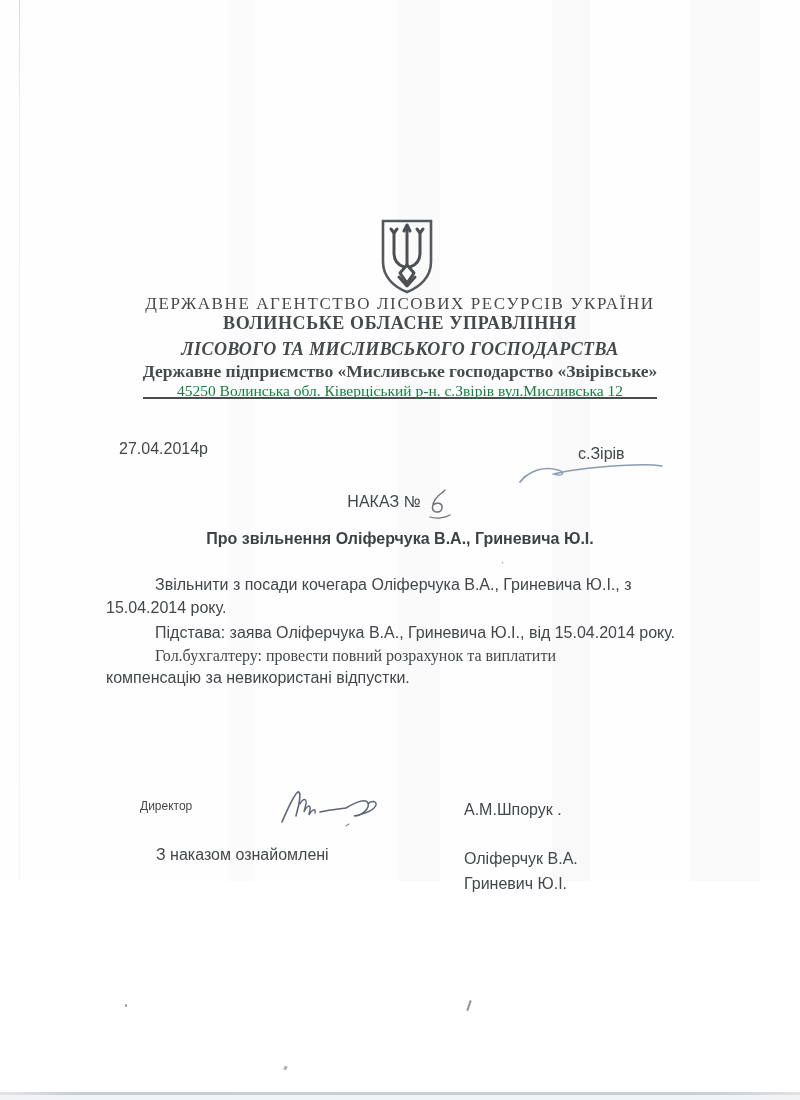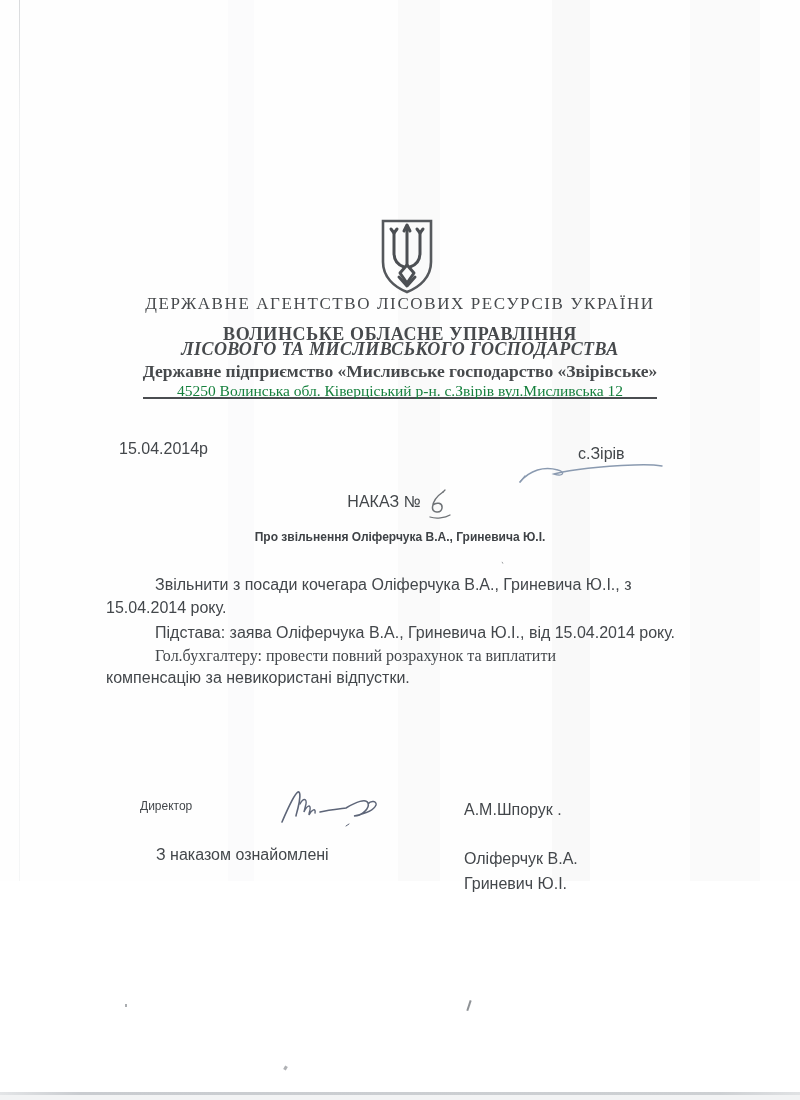--- a/index.html
+++ b/index.html
@@ -16,34 +16,34 @@
         background:linear-gradient(#b9bcc0,#e4e6e8 120px,#eceeef);opacity:.55;}
   .bottom-edge{position:absolute;left:0;top:1092px;width:100%;height:3px;
         background:linear-gradient(90deg,#e3e5e7,#c9ccd0 10%,#cdd0d3 90%,#e0e2e4);}
   .bottom-shadow{position:absolute;left:0;top:1095px;width:100%;height:5px;background:#f2f3f4;}
   
   .emblem{position:absolute;left:379px;top:218px;width:56px;height:76px;}
   
   .hdr{position:absolute;left:0;width:800px;text-align:center;
        font-family:"Liberation Serif",serif;color:#474a4d;white-space:nowrap;}
   .hdr-1{top:294px;font-size:17px;letter-spacing:1.6px;}
-  .hdr-2{top:324px;font-size:18px;font-weight:bold;letter-spacing:0.6px;}
+  .hdr-2{top:313px;font-size:18px;font-weight:bold;letter-spacing:0.6px;}
   .hdr-3{top:339px;font-size:18px;font-weight:bold;letter-spacing:0.4px;font-style:italic;}
   .hdr-4{top:361px;font-size:17.5px;font-weight:bold;}
   .hdr-4 span{border-bottom:2px solid #4a4d50;padding-bottom:16px;}
   .hdr-5{top:382px;font-size:15.5px;color:#15803d;}
   
   .date{position:absolute;left:119px;top:440px;font-size:16px;}
   .place{position:absolute;left:578px;top:445px;font-size:16px;}
   .place-squiggle{position:absolute;left:516px;top:458px;width:150px;height:32px;}
   
   .order-line{position:absolute;left:0;top:487px;width:800px;text-align:center;font-size:16px;}
   .order-no{display:inline-block;position:relative;top:1px;margin-left:6px;width:26px;height:32px;vertical-align:middle;}
   .title{position:absolute;left:0;top:530px;width:800px;text-align:center;
-         font-size:12px;font-weight:bold;color:#3e4246;}
+         font-size:16px;font-weight:bold;color:#3e4246;}
   
   .bline{position:absolute;font-size:16px;white-space:nowrap;color:#43474b;}
   .b0{left:155px;top:576px;}
   .b1{left:106px;top:599px;}
   .b2{left:155px;top:624px;}
   .b3{left:155px;top:647px;font-family:Liberation Serif, serif;}
   .b4{left:106px;top:669px;}
   
   .sig-label{position:absolute;left:140px;top:799px;font-size:12px;}
   .sig-scribble{position:absolute;left:276px;top:780px;width:130px;height:52px;}
@@ -88,21 +88,21 @@
   </svg>
 
   <div class="hdr hdr-1">ДЕРЖАВНЕ АГЕНТСТВО ЛІСОВИХ РЕСУРСІВ УКРАЇНИ</div>
   <div class="hdr hdr-2">ВОЛИНСЬКЕ ОБЛАСНЕ УПРАВЛІННЯ</div>
   <div class="hdr hdr-3">ЛІСОВОГО  ТА МИСЛИВСЬКОГО ГОСПОДАРСТВА</div>
   <div class="hdr hdr-4">
     <span>Державне підприємство «Мисливське господарство «Звірівське»</span>
   </div>
   <div class="hdr hdr-5">45250 Волинська обл. Ківерціський р-н. с.Звірів вул.Мисливська 12</div>
 
-  <div class="date">15.04.2014р</div>
+  <div class="date">27.04.2014р</div>
   <div class="place">с.Зірів</div>
   <svg class="place-squiggle" viewBox="0 0 150 32">
     <path d="M4,24 C14,12 28,8 42,12 C50,14 47,19 38,16 C58,11 92,8 118,7 C130,6.5 140,7 146,8" fill="none" stroke="#8a9ab0" stroke-width="1.4" stroke-linecap="round"></path>
     <path d="M4,24 L9,18" fill="none" stroke="#8a9ab0" stroke-width="1.2" stroke-linecap="round"></path>
   </svg>
 
   <div class="order-line">
     <span>НАКАЗ №</span><svg class="order-no" viewBox="0 0 26 32">
       <path d="M16,4 C10,8 6,14 5.5,19 C5,25 14,26 15,20 C15.7,14.5 9,14 6,17" fill="none" stroke="#6e7276" stroke-width="1.5" stroke-linecap="round"></path>
       <path d="M16,4 L18,2" fill="none" stroke="#6e7276" stroke-width="1.2" stroke-linecap="round"></path>

